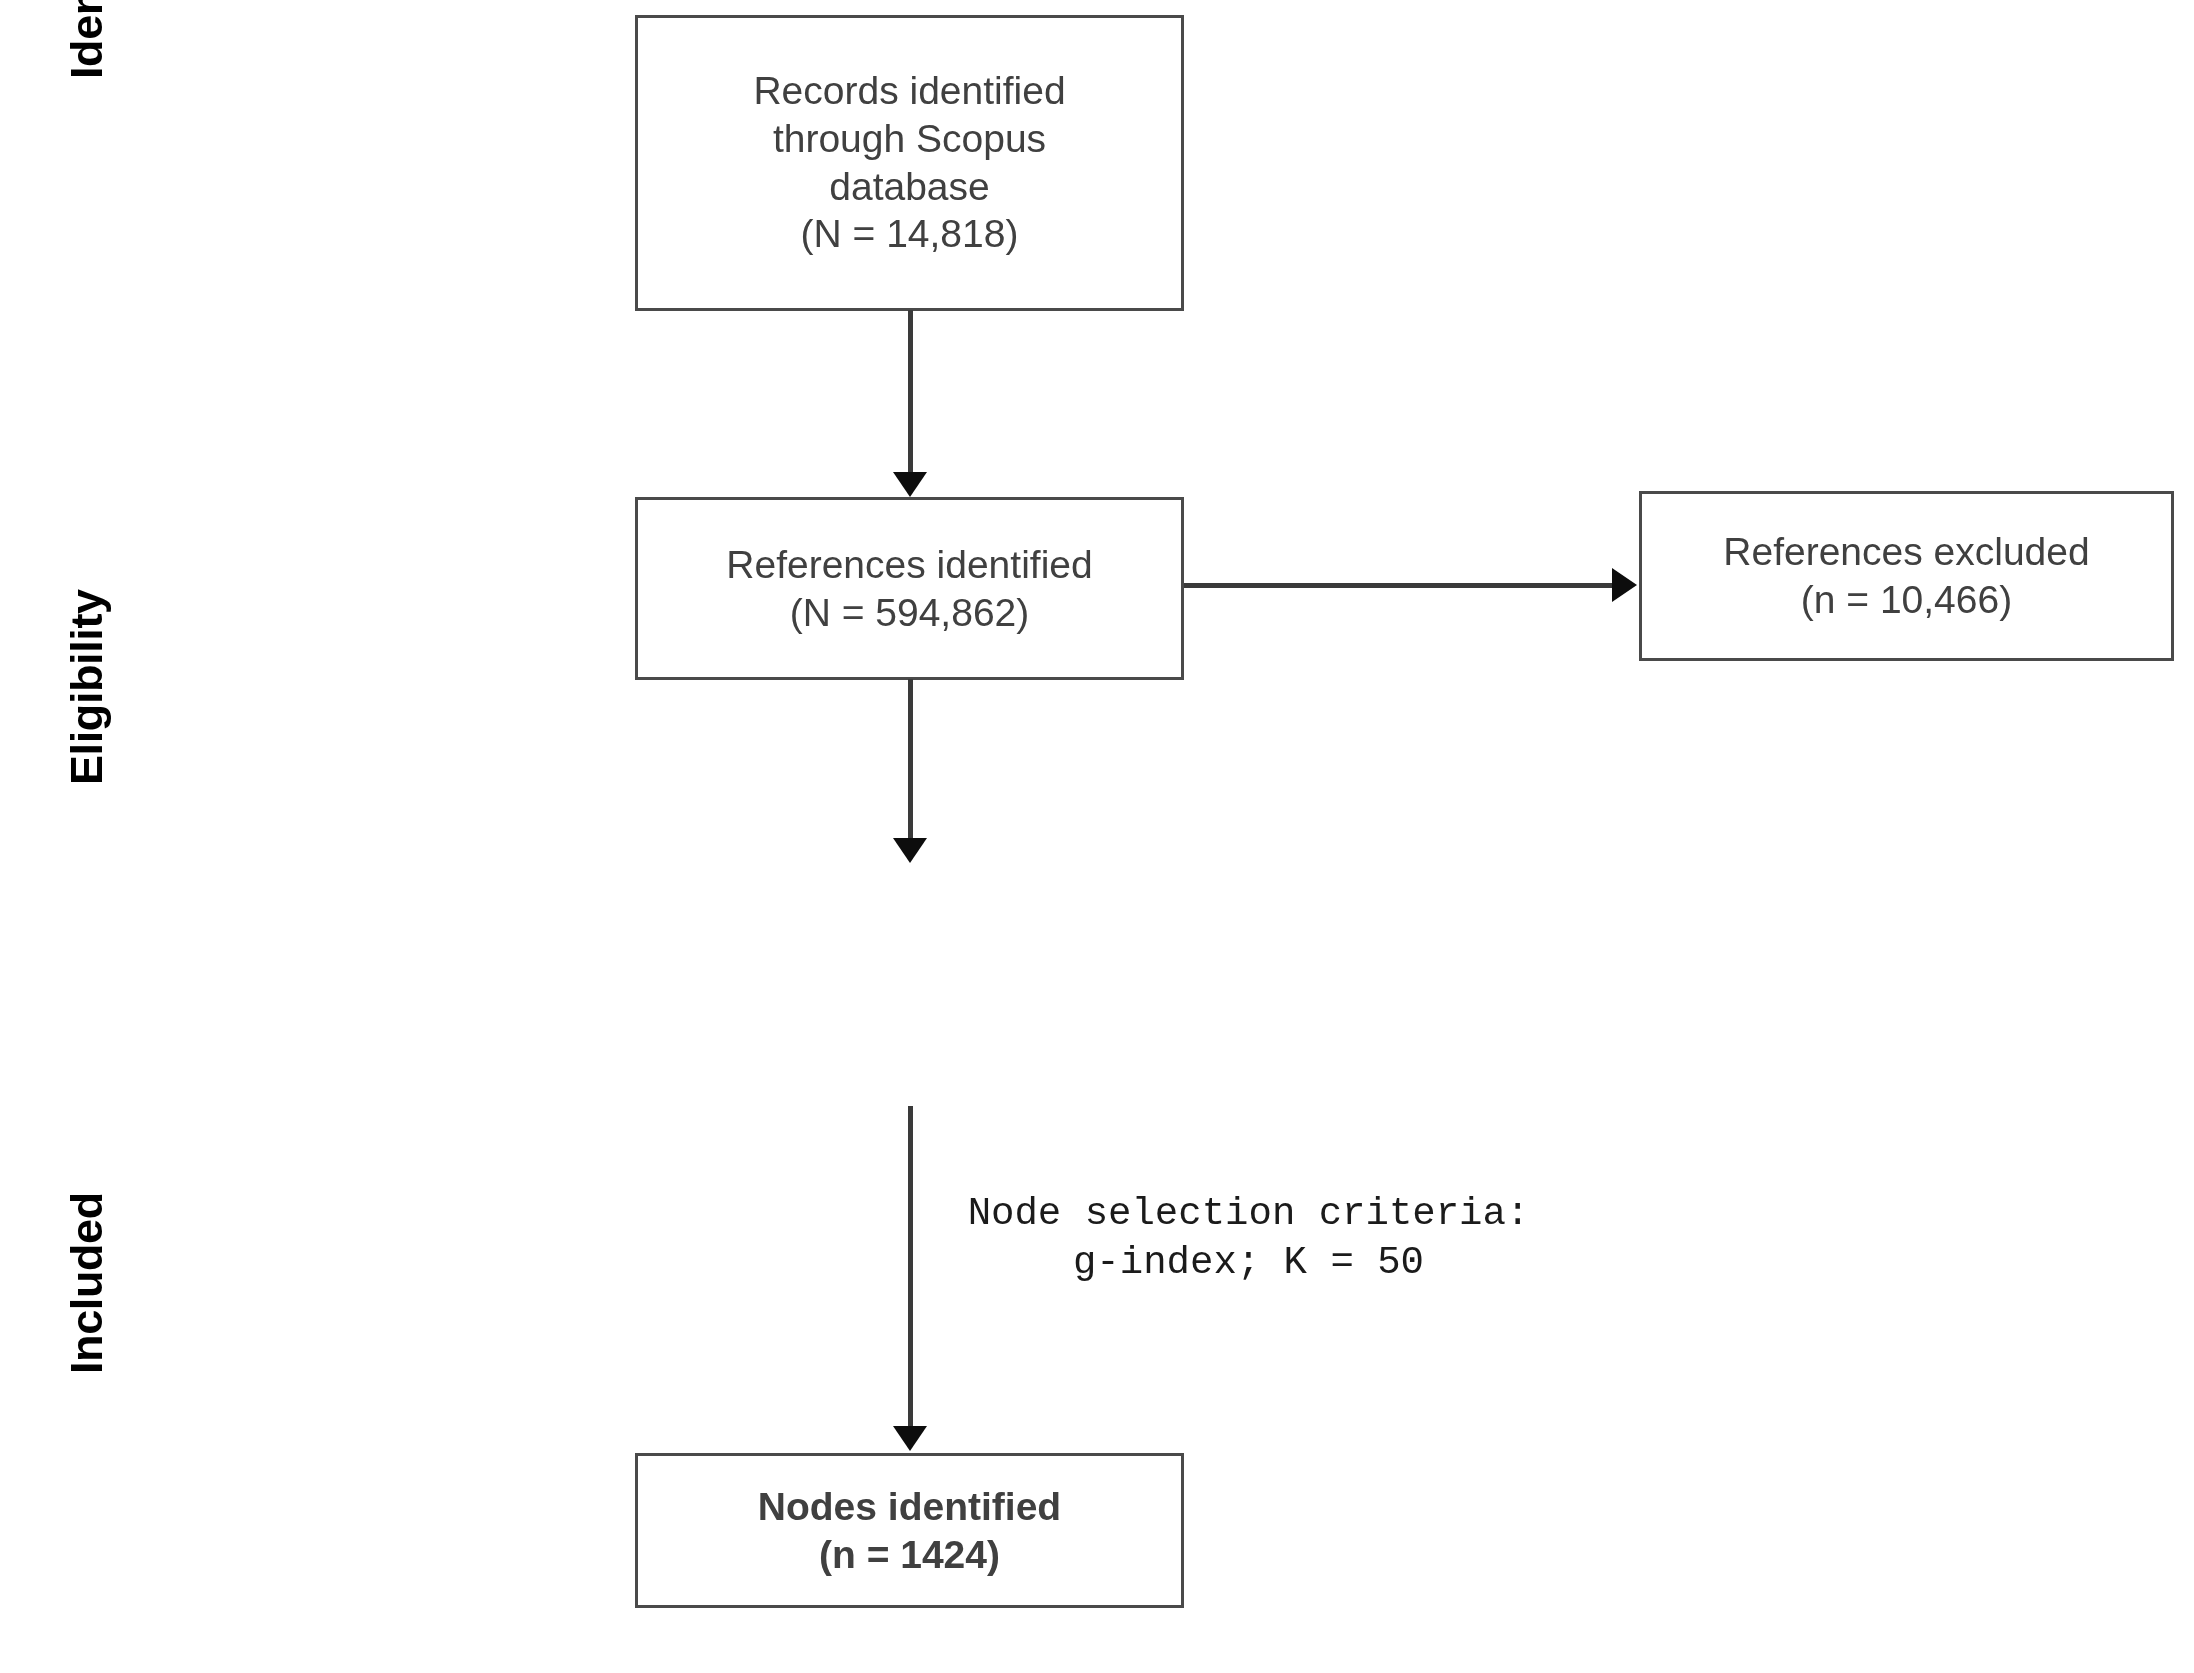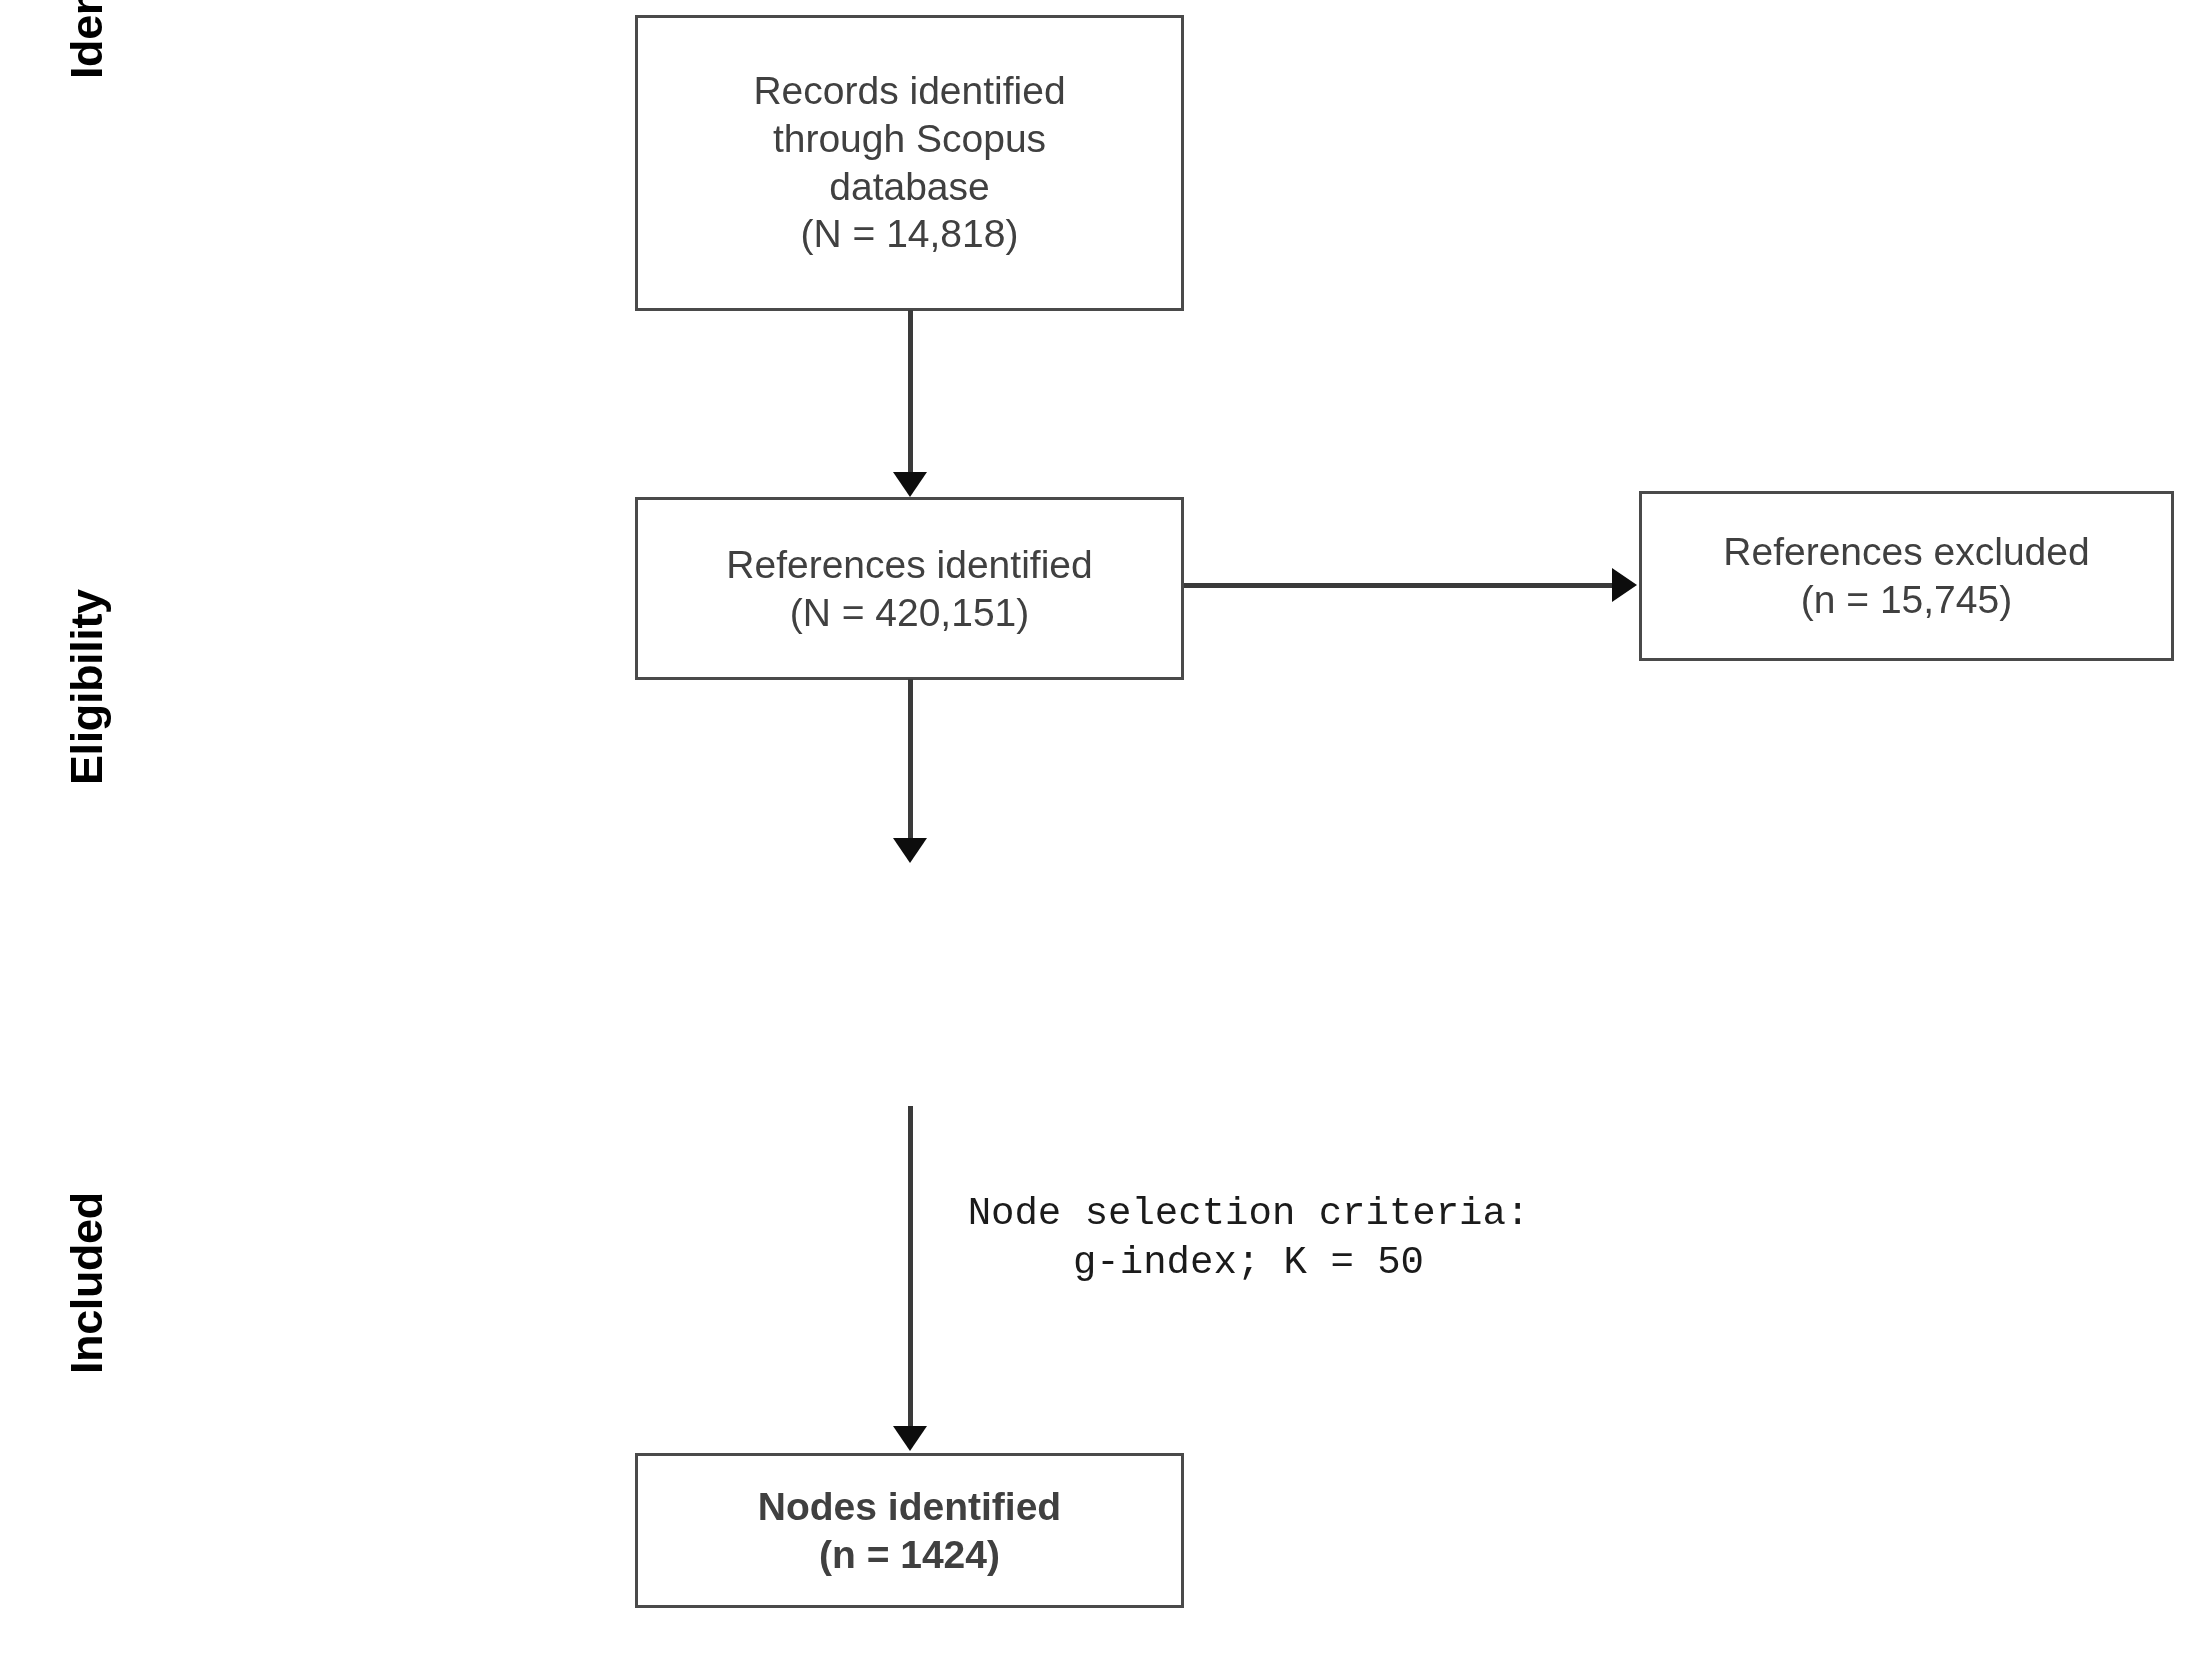--- a/index.html
+++ b/index.html
@@ -106,29 +106,29 @@
 through Scopus
 database
 (N = 14,818)</div>
   </div>
 
   <div class="v-line" style="left:908px; top:310px; height:164px;"></div>
   <div class="arrow-down" style="left:893px; top:472px;"></div>
 
   <div class="flow-box" style="left:635px; top:497px; width:549px; height:183px;">
     <div class="box-text">References identified
-(N = 420,151)</div>
+(N = 594,862)</div>
   </div>
 
   <div class="h-line" style="left:1184px; top:583px; width:431px;"></div>
   <div class="arrow-right" style="left:1612px; top:568px;"></div>
 
   <div class="flow-box" style="left:1639px; top:491px; width:535px; height:170px;">
     <div class="box-text">References excluded
-(n = 15,745)</div>
+(n = 10,466)</div>
   </div>
 
   <div class="v-line" style="left:908px; top:679px; height:162px;"></div>
   <div class="arrow-down" style="left:893px; top:838px;"></div>
 
 
   <div class="v-line" style="left:908px; top:1106px; height:323px;"></div>
   <div class="arrow-down" style="left:893px; top:1426px;"></div>
 
   <div class="annotation" style="left:949px; top:1190px; width:599px;font-family:Liberation Mono, monospace;">Node selection criteria:

